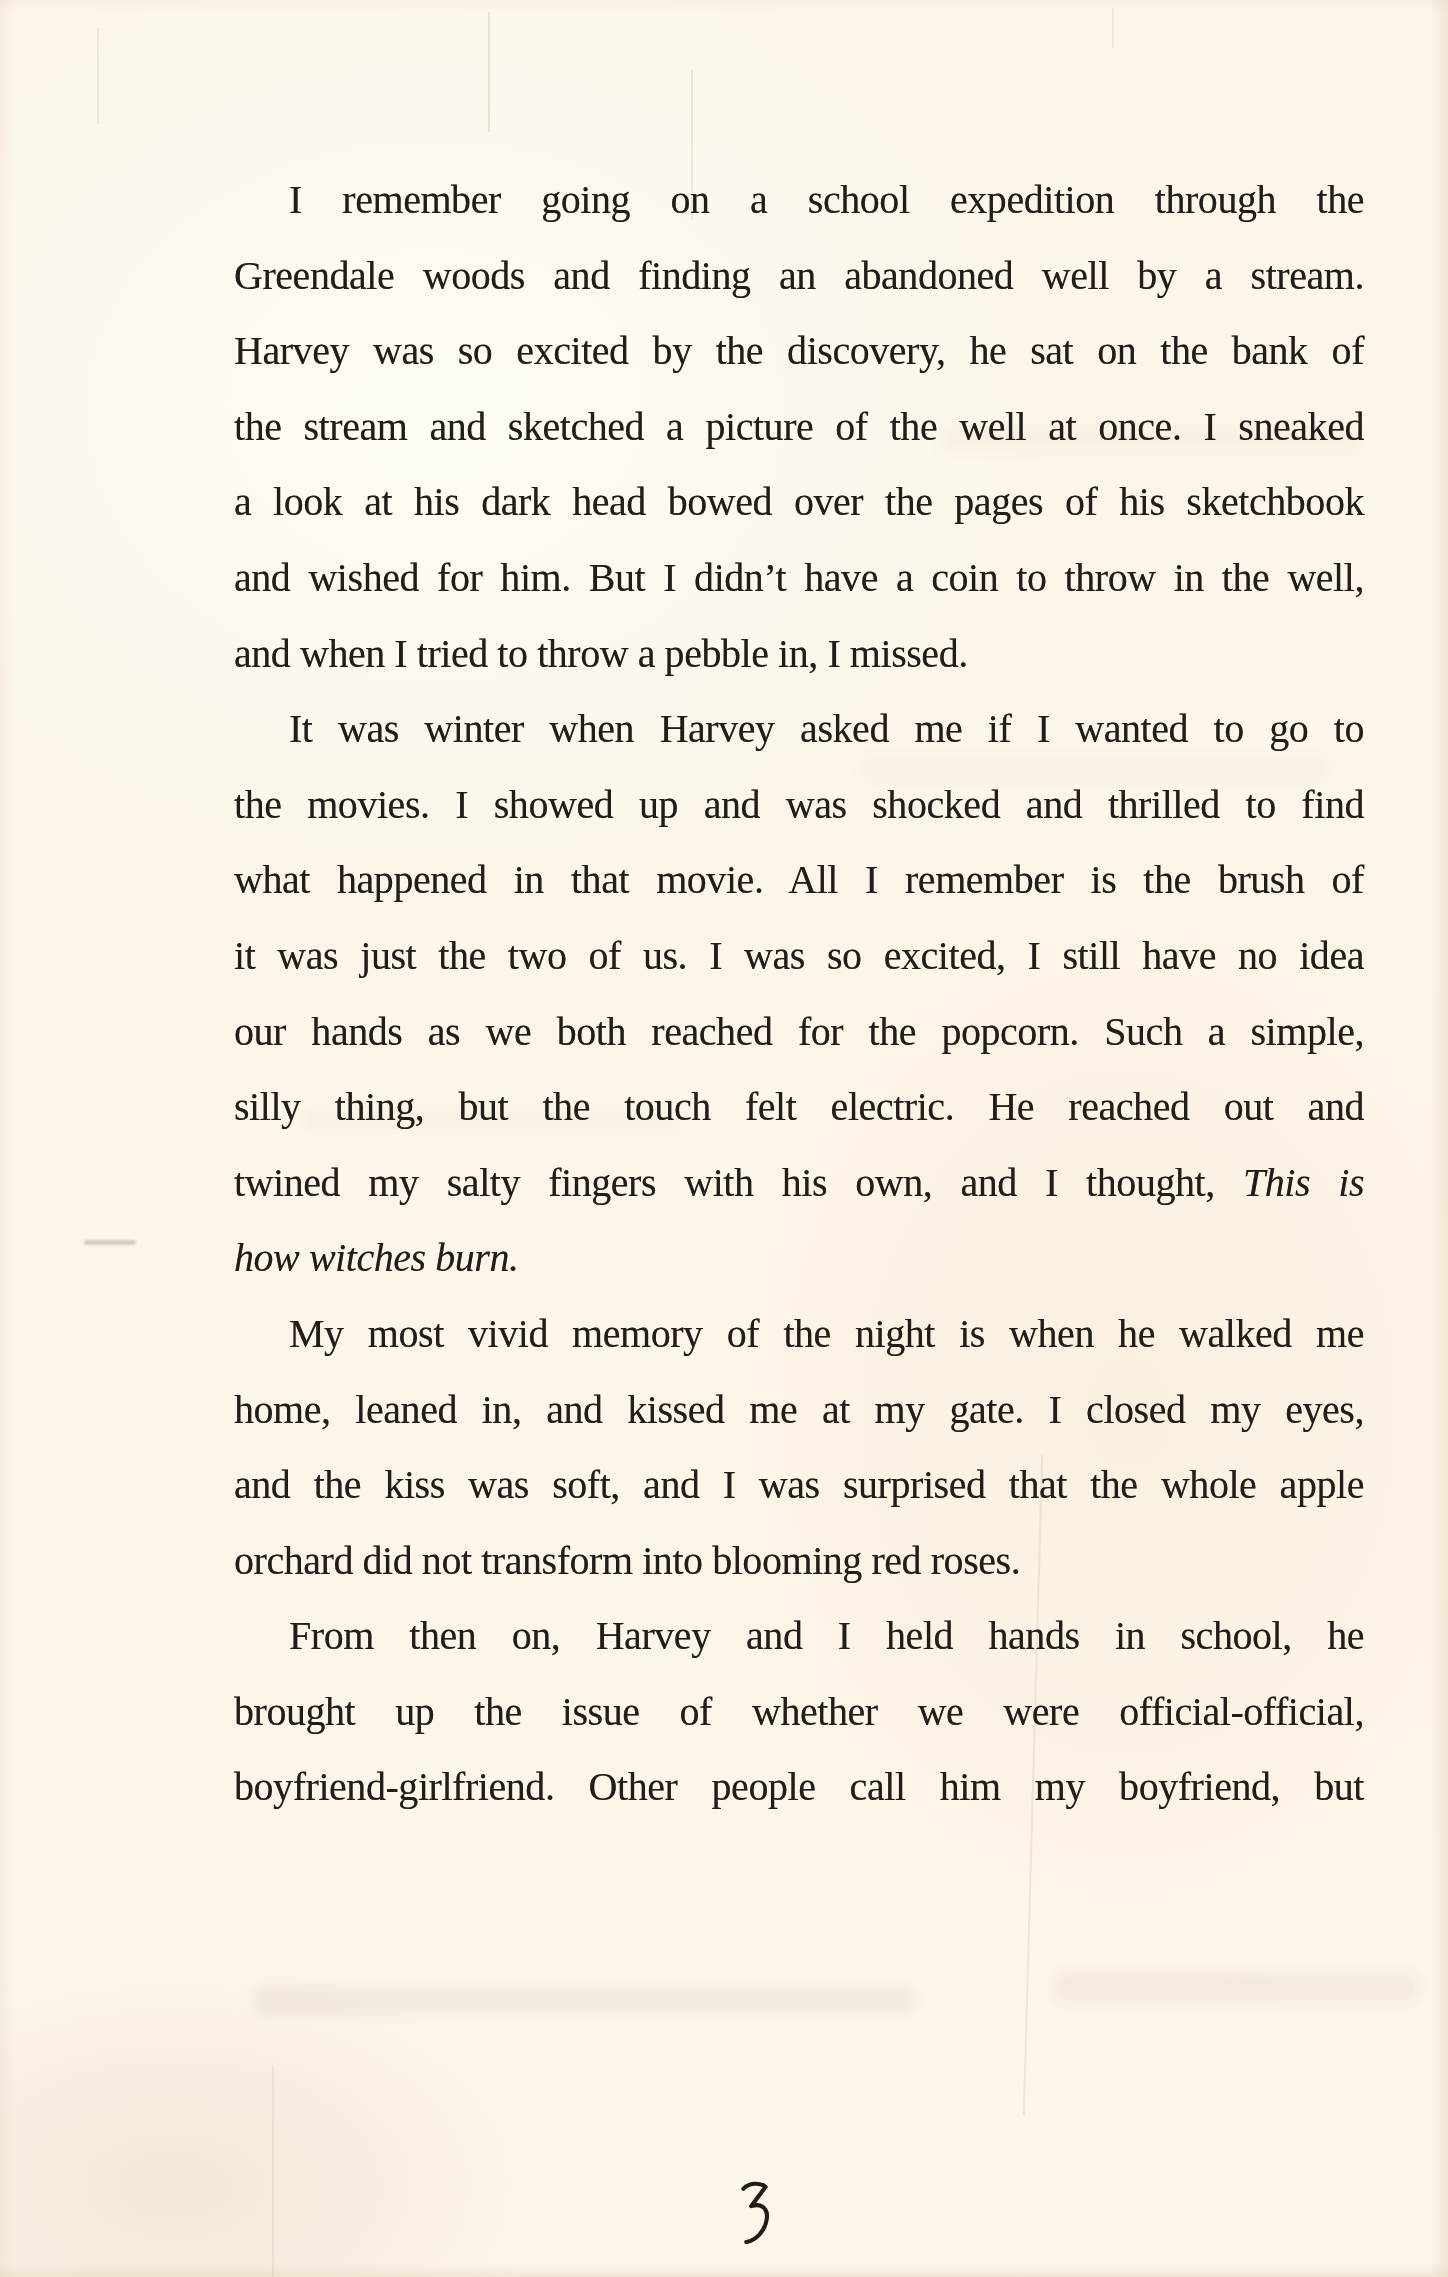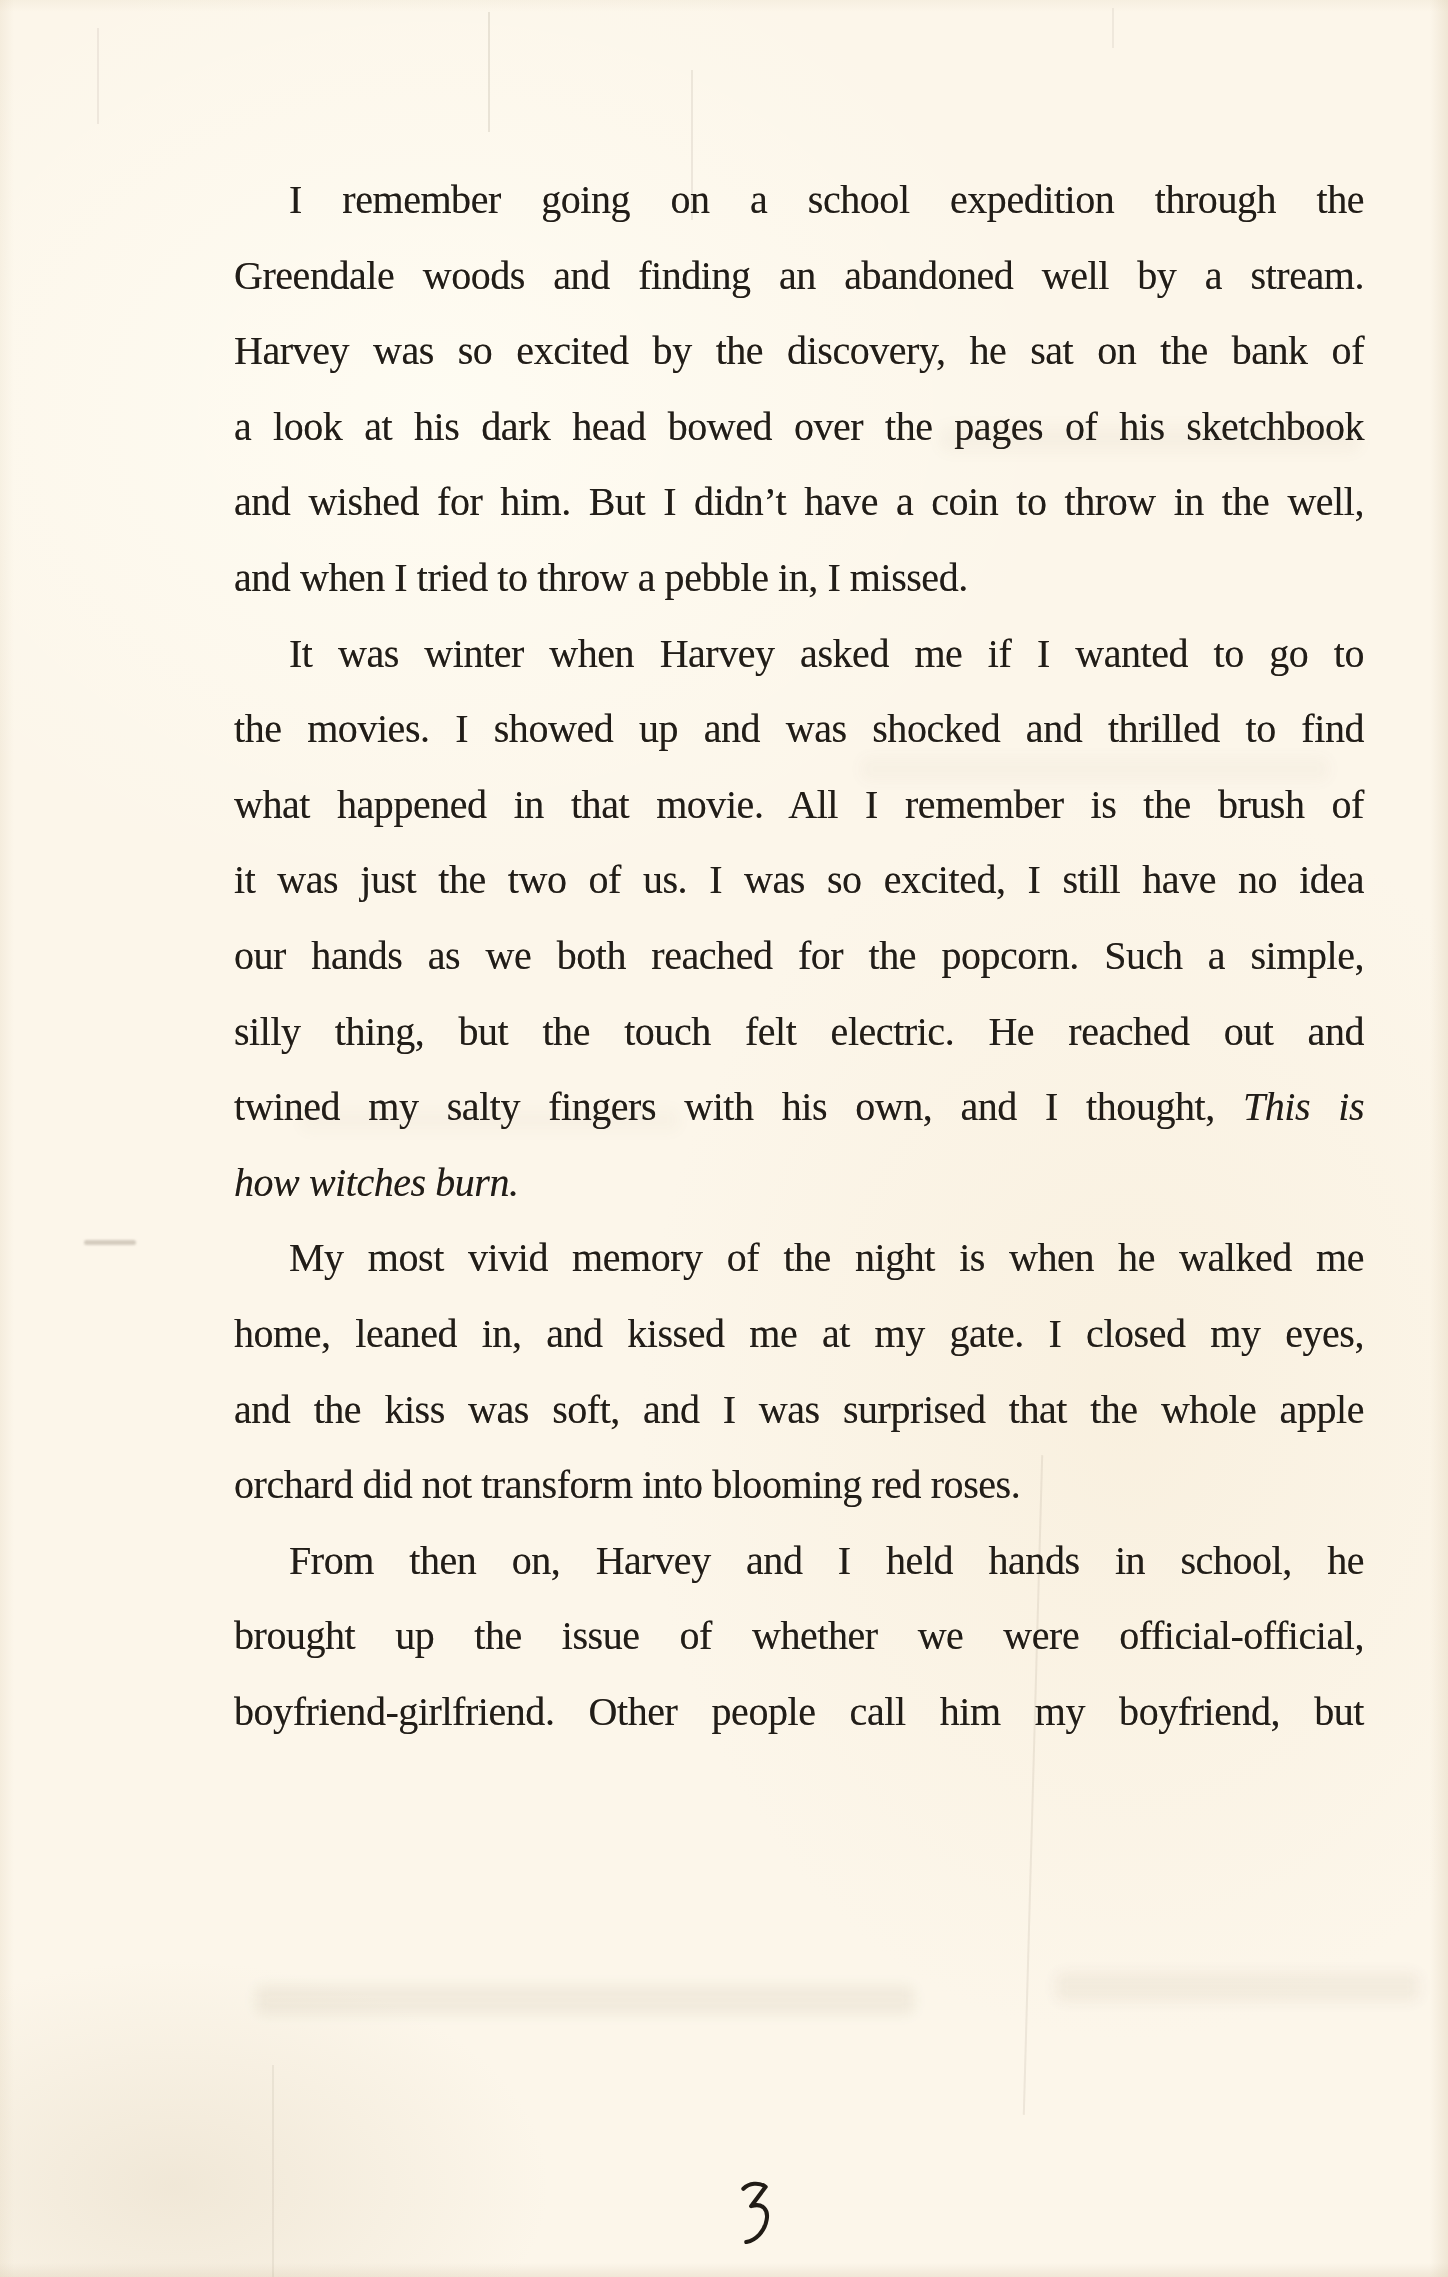--- a/index.html
+++ b/index.html
@@ -92,20 +92,21 @@
   <div class="ghost" style="left:940px; top:426px; width:420px; height:26px; opacity:.5;"></div>
   <div class="ghost" style="left:860px; top:756px; width:470px; height:26px; opacity:.42;"></div>
   <div class="ghost" style="left:300px; top:1108px; width:380px; height:24px; opacity:.38;"></div>
   <div class="ghost" style="left:255px; top:1985px; width:660px; height:30px; opacity:.95;"></div>
   <div class="ghost" style="left:1055px; top:1972px; width:365px; height:30px; opacity:.85;"></div>
 
   <div class="text-block">
       <div class="line indent"><span>I remember going on a school expedition through the</span></div>
       <div class="line"><span>Greendale woods and finding an abandoned well by a stream.</span></div>
       <div class="line"><span>Harvey was so excited by the discovery, he sat on the bank of</span></div>
+      <div class="line"><span>the stream and sketched a picture of the well at once. I sneaked</span></div>
       <div class="line"><span>a look at his dark head bowed over the pages of his sketchbook</span></div>
       <div class="line"><span>and wished for him. But I didn’t have a coin to throw in the well,</span></div>
       <div class="line last"><span>and when I tried to throw a pebble in, I missed.</span></div>
       <div class="line indent"><span>It was winter when Harvey asked me if I wanted to go to</span></div>
       <div class="line"><span>the movies. I showed up and was shocked and thrilled to find</span></div>
       <div class="line"><span>what happened in that movie. All I remember is the brush of</span></div>
       <div class="line"><span>it was just the two of us. I was so excited, I still have no idea</span></div>
       <div class="line"><span>our hands as we both reached for the popcorn. Such a simple,</span></div>
       <div class="line"><span>silly thing, but the touch felt electric. He reached out and</span></div>
       <div class="line"><span>twined my salty fingers with his own, and I thought, </span><span class="it">This is</span></div>

